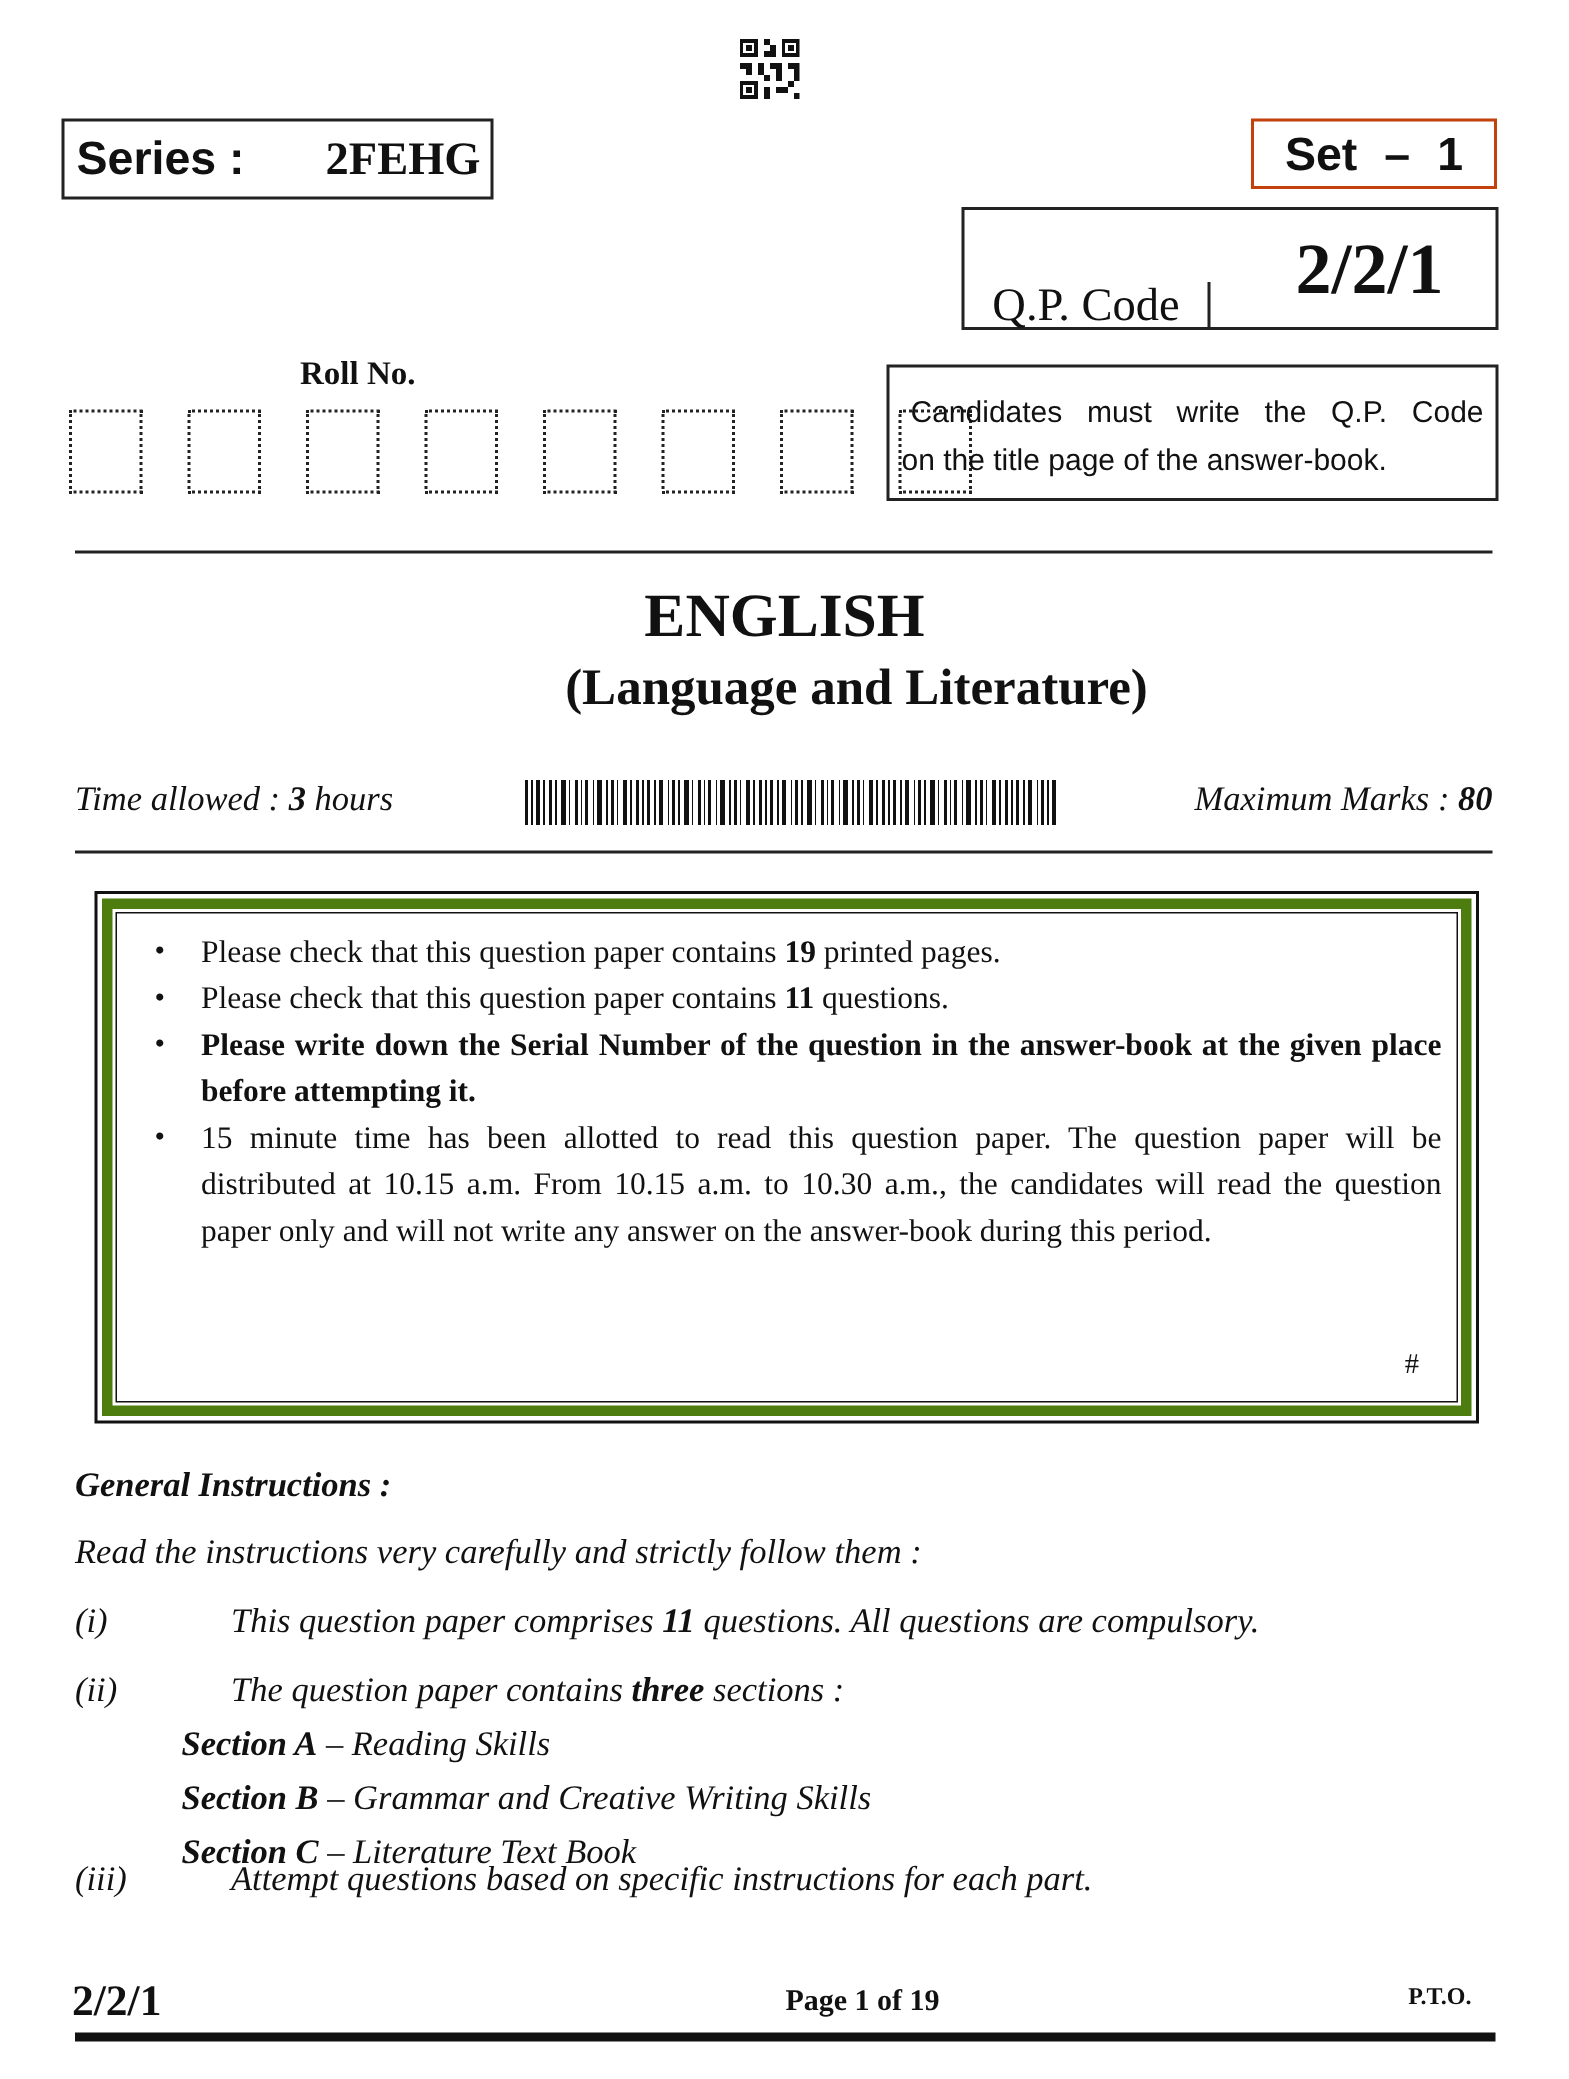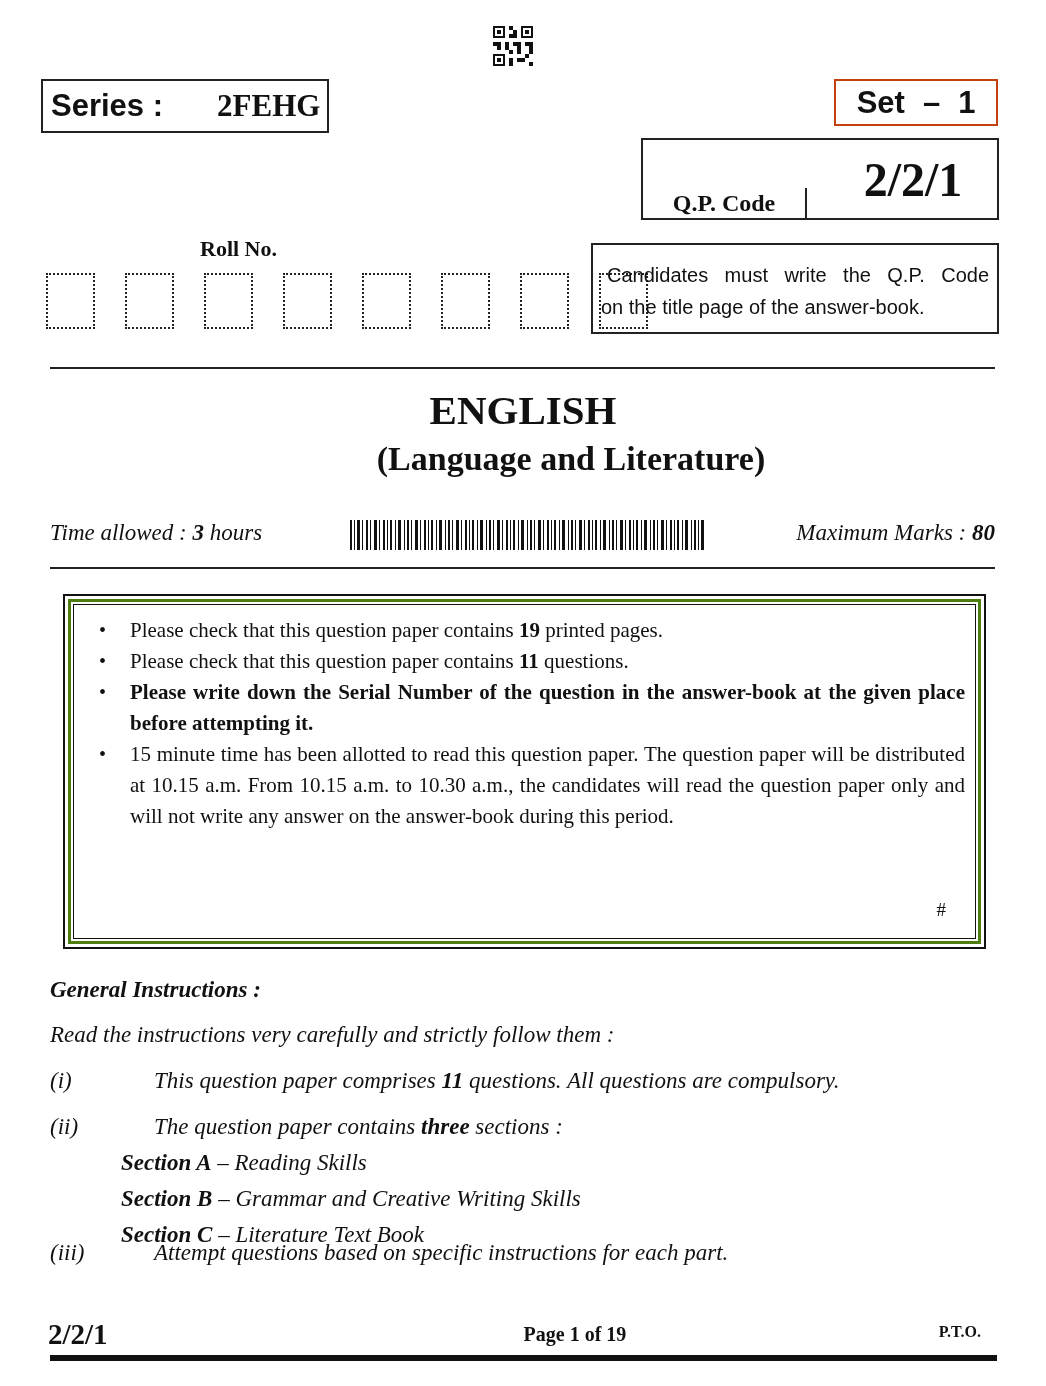--- a/index.html
+++ b/index.html
@@ -12,21 +12,21 @@
   
   .series-box { left: 41px; top: 79px; width: 288px; height: 54px; border: 2px solid #222; box-sizing: border-box; display: flex; align-items: center; padding-left: 8px; }
   .series-box .lbl { font-family: "Liberation Sans", sans-serif; font-weight: bold; font-size: 31px; }
   .series-box .val { font-family: "Liberation Serif", serif; font-weight: bold; font-size: 31px; margin-left: 22px; }
 
   
   .set-box { left: 834px; top: 79px; width: 164px; height: 47px; border: 2px solid #c2410c; box-sizing: border-box; font-family: "Liberation Sans", sans-serif; font-weight: bold; font-size: 31px; display: flex; align-items: center; justify-content: center; gap: 18px; }
 
   
   .qp-box { left: 641px; top: 138px; width: 358px; height: 82px; border: 2px solid #222; box-sizing: border-box; display: flex; }
-  .qp-box .qp-lbl { width: 162px; border-right: 2px solid #222; display: flex; align-items: center; justify-content: center; font-weight: bold; font-size: 24px; margin-top: 48px; }
+  .qp-box .qp-lbl { width: 162px; border-right: 2px solid #222; display: flex; align-items: center; justify-content: center; font-weight: normal; font-size: 31px; margin-top: 48px; }
   .qp-box .qp-val { flex: 1; display: flex; align-items: center; justify-content: center; font-weight: bold; font-size: 48px; padding-right: 10px; }
 
   
   .note-box { left: 591px; top: 243px; width: 408px; height: 91px; border: 2px solid #222; box-sizing: border-box; font-family: "Liberation Sans", sans-serif; font-size: 20px; line-height: 32px; padding: 14px 8px 0 8px; }
   .note-box .l1 { text-align: justify; text-align-last: justify; padding-left: 6px; }
 
   
   .roll-lbl { left: 200px; top: 236px; font-weight: bold; font-size: 22px; }
   .roll-boxes { left: 46px; top: 273px; display: flex; }
   .roll-cell { width: 49px; height: 56px; border: 2px dotted #222; box-sizing: border-box; margin-left: -2px; }
@@ -37,21 +37,21 @@
   .title { left: 0; width: 1046px; text-align: center; font-weight: bold; }
   .t1 { top: 386px; font-size: 41px; }
   .t2 { top: 440px; font-size: 34px; padding-left: 48px; }
 
   .time-row { left: 50px; top: 520px; width: 945px; font-style: italic; font-size: 23px; }
   .time-row .right { position: absolute; right: 0; top: 0; }
   .barcode { left: 350px; top: 520px; width: 354px; height: 30px; }
 
   
   .instr-outer { left: 63px; top: 594px; width: 923px; height: 355px; border: 2px solid #111; box-sizing: border-box; padding: 3px; }
-  .instr-mid { width: 100%; height: 100%; border: 3px solid #4d7c0f; box-sizing: border-box; padding: 2px; }
+  .instr-mid { width: 100%; height: 100%; border: 7px solid #4d7c0f; box-sizing: border-box; padding: 2px; }
   .instr-inner { width: 100%; height: 100%; border: 1px solid #111; box-sizing: border-box; padding: 10px 10px 0 18px; font-size: 21px; line-height: 31px; }
   .instr-inner ul { margin: 0; padding: 0; list-style: none; }
   .instr-inner li { position: relative; padding-left: 38px; text-align: justify; }
   .instr-inner li::before { content: "\2022"; position: absolute; left: 7px; top: 0; font-size: 20px; }
   .hash { position: absolute; right: 38px; bottom: 26px; font-size: 19px; }
 
   .gi-head { left: 50px; top: 977px; font-weight: bold; font-style: italic; font-size: 23px; }
   .gi-sub { left: 50px; top: 1022px; font-style: italic; font-size: 23px; }
   .gi-item { left: 50px; font-style: italic; font-size: 23px; display: flex; }
   .gi-item .num { width: 72px; }

